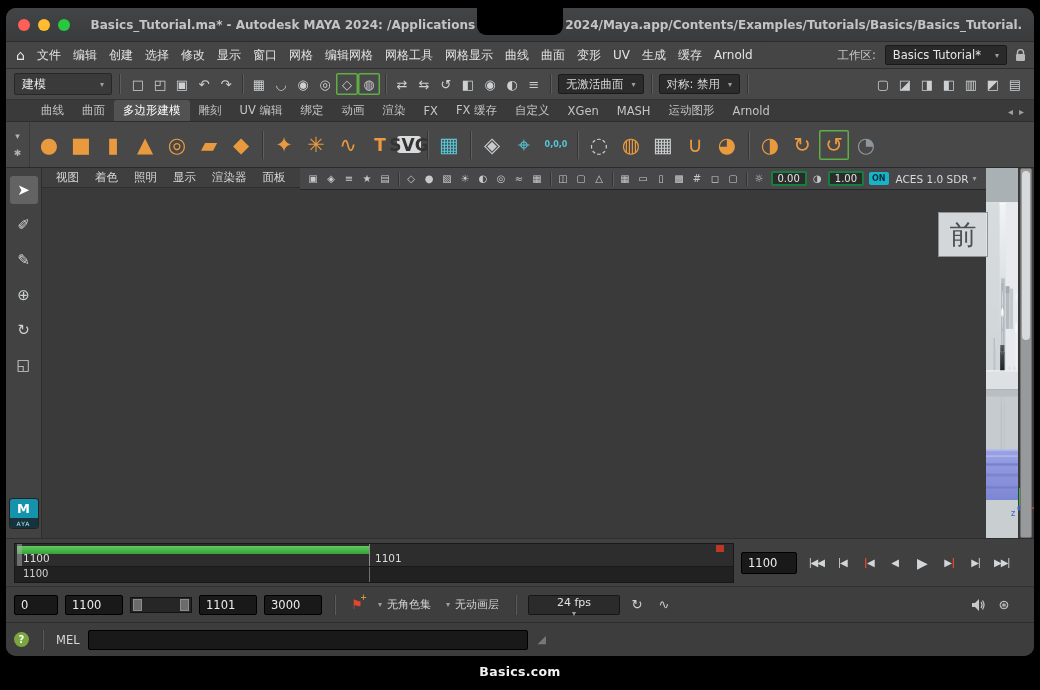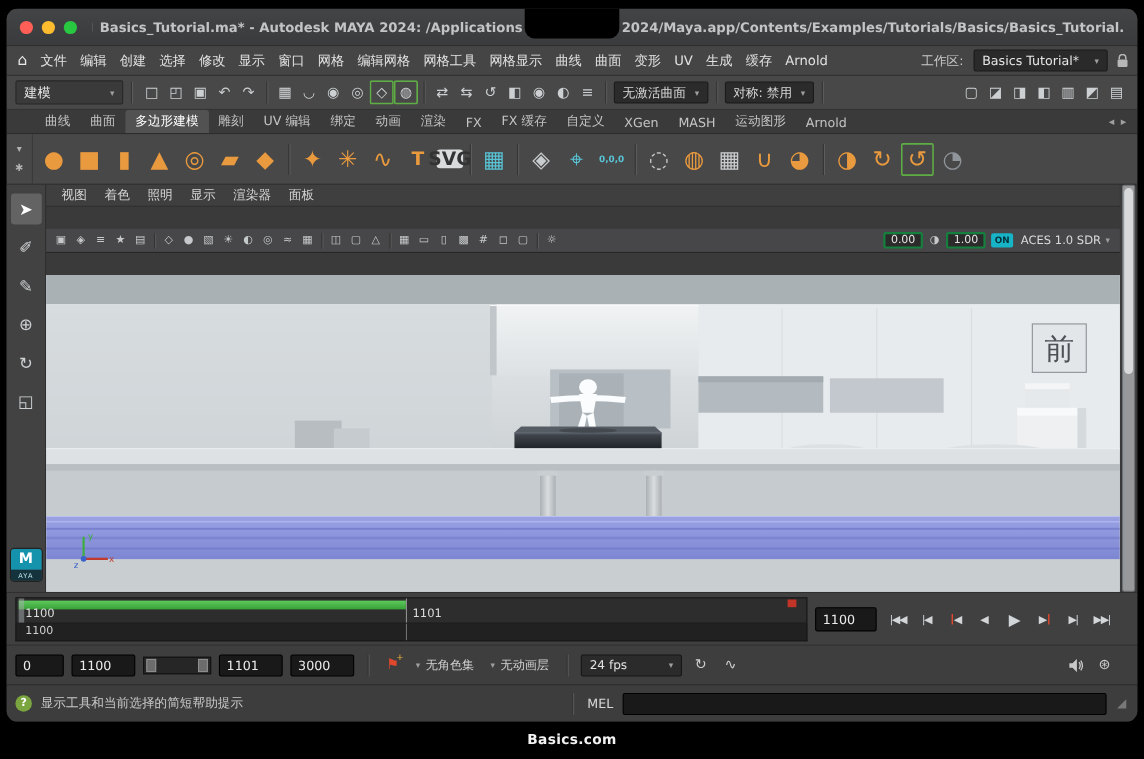--- a/index.html
+++ b/index.html
@@ -75,21 +75,21 @@
              flex-direction:column; align-items:center; padding-top:8px; gap:7px; flex:none; }
   .tb-tool { width:28px; height:28px; font-size:15px; color:#cdd1d3; border-radius:3px; }
   .tb-tool.act { background:#636363; color:#fff; }
   .maya-tile { margin-top:auto; margin-bottom:10px; width:28px; border-radius:3px; overflow:hidden;
                box-shadow:0 0 0 1px #222; }
   .maya-tile .mt-top { height:19px; background:#1592ac; color:#fff; font-weight:bold; font-size:13px;
                        display:flex; align-items:center; justify-content:center; }
   .maya-tile .mt-bot { height:10px; background:#14333c; color:#bfe9f2; font-size:6px; letter-spacing:1px;
                        display:flex; align-items:center; justify-content:center; }
 
-  .vpcolumn { flex:1; display:flex; flex-direction:column; min-width:0;gap:20px; }
+  .vpcolumn { flex:1; display:flex; flex-direction:row; min-width:0; }
   .panelmenu { height:20px; background:#3f3f3f; border-bottom:1px solid #2e2e2e; display:flex;
                align-items:center; padding:0 6px; font-size:11.5px; color:#d6d6d6; flex:none; }
   .panel-menu-item { padding:0 8px; height:100%; display:flex; align-items:center; }
   .vptoolbar { height:22px; background:#47474a; border-bottom:1px solid #262626; display:flex;
                align-items:center; padding:0 5px; flex:none; gap:1px; }
   .vp-icon { width:17px; height:17px; font-size:10px; color:#c6c9cb; flex:none; }
   .vp-sep { width:1px; height:14px; background:#333; box-shadow:1px 0 0 #5c5c5c; margin:0 3px; flex:none; }
   .vp-field { height:15px; background:#2b2b2b; border:2px solid #15803d; border-radius:2px;
               font-size:10px; color:#e4e4e4; display:flex; align-items:center; padding:0 5px; margin:0 2px; }
   .on-badge { height:13px; background:#17b3c7; color:#05313a; font-size:8px; font-weight:bold;
@@ -139,22 +139,22 @@
   .rr-in { height:20px; }
   .w44 { width:44px; } .w58 { width:58px; }
   .range-widget { width:62px; height:16px; background:#262626; border:1px solid #121212; position:relative; }
   .rw-handle { position:absolute; top:1px; width:9px; height:12px; background:#6c6c6c; border:1px solid #8d8d8d; }
   .rw-l { left:2px; } .rw-r { right:2px; }
   .rr-icon { font-size:13px; color:#cfcfcf; width:20px; height:20px; }
   .bookmark { color:#e0482e; position:relative; }
   .bookmark .plus { position:absolute; top:-2px; right:0; font-size:8px; color:#f0b43c; }
   .flat-dd { display:flex; align-items:center; gap:5px; font-size:11px; color:#d2d2d2; padding:0 4px; }
   .fps-dd { width:92px; height:20px; background:#2b2b2b; border:1px solid #161616; border-radius:2px;
-            display:flex; align-items:center; justify-content:space-between; padding:0 7px;
-            font-size:11px; color:#e2e2e2; }
+            display:flex; align-items:center; justify-content:space-between; padding:0 21px;
+            font-size:11px; color:#e2e2e2;flex-direction:column; }
   .rr-right { margin-left:auto; display:flex; align-items:center; gap:8px; }
 
   
   .helpline { height:34px; background:#3d3d3d; border-top:1px solid #2d2d2d; display:flex;
               align-items:center; gap:8px; padding:0 10px 0 8px; flex:none; }
   .help-ic { width:15px; height:15px; border-radius:50%; background:#7aa53f; color:#fff;
              font-size:10px; font-weight:bold; flex:none; }
   .hint { flex:1; font-size:11.5px; color:#c9c9c9; white-space:nowrap; overflow:hidden; }
   .mel-label { font-size:11.5px; color:#d8d8d8; }
   .mel-input { width:440px; height:20px; }
@@ -566,21 +566,20 @@
             <path d="M0 4 H3 L7 0 V12 L3 8 H0 Z" fill="#c9c9c9"></path>
             <path d="M9 3 Q11 6 9 9 M10.5 1.5 Q13.5 6 10.5 10.5" stroke="#c9c9c9" fill="none" stroke-width="1.2"></path>
           </svg>
       </span>
       <span class="rr-icon icon">⊛</span>
     </div>
   </div>
 
   <div class="helpline">
     <span class="help-ic icon">?</span>
-    <span class="hint">显示工具和当前选择的简短帮助提示</span>
     <span class="vsep"></span>
     <span class="mel-label">MEL</span>
     <input class="numfield mel-input" style="">
     <span class="grip">◢</span>
   </div>
 
 </div>
 
 <div class="notch"></div>
 <div class="watermark">Basics.com</div>

